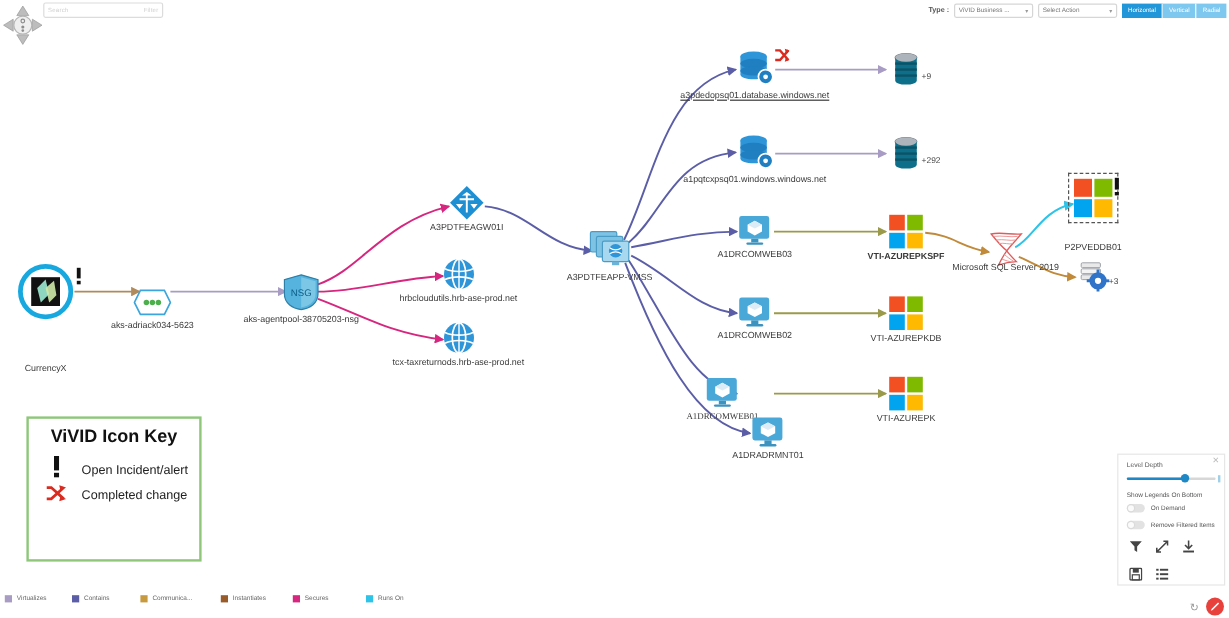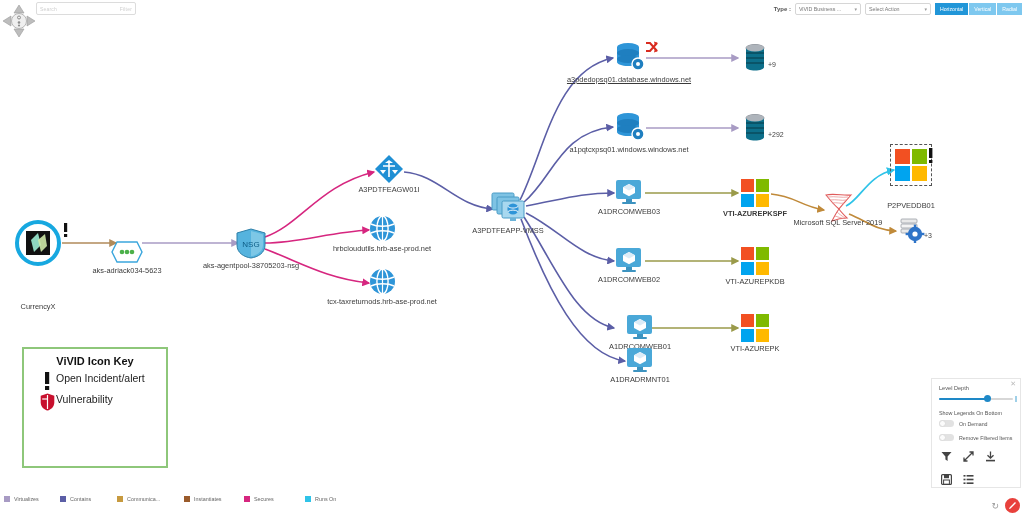--- a/index.html
+++ b/index.html
@@ -47,22 +47,22 @@
     white-space:nowrap;font-size:7.4px;color:#3a3a3a;text-align:center;
   }
   .badge{position:absolute;font-size:7px;color:#444;white-space:nowrap;}
 
   
   .keybox{
     position:absolute;left:22px;top:347px;width:146px;height:121px;
     border:2px solid #8ec77a;background:#fff;z-index:30;box-sizing:border-box;
     padding:6px 8px;
   }
-  .keybox h3{margin:0 0 5px 0;font-size:11px;text-align:center;font-weight:bold;color:#111;}
-  .keyrow{display:flex;align-items:flex-start;gap:0;height:21px;padding-left:6px;}
+  .keybox h3{margin:0 0 5px 0;font-size:15px;text-align:center;font-weight:bold;color:#111;}
+  .keyrow{display:flex;align-items:flex-end;gap:12px;height:21px;padding-left:6px;}
   .keyrow .kicon{width:18px;display:flex;align-items:center;justify-content:center;}
   .keyrow .ktext{font-size:10.5px;color:#222;}
 
   
   .ctrlpanel{
     position:absolute;right:3px;top:378px;width:90px;height:110px;
     background:#fff;border:1px solid #e6e6e6;z-index:30;box-sizing:border-box;
     padding:6px 7px;
   }
   .cp-close{position:absolute;right:4px;top:1px;font-size:7px;color:#bbb;cursor:default;}
@@ -358,21 +358,21 @@
         <rect x="1" y="1" width="25" height="19" rx="2" fill="#4aa8d8"></rect>
         <path d="M14,5 L20,8.2 L20,14 L14,17.2 L8,14 L8,8.2 Z" fill="#fff"></path>
         <path d="M14,5 L20,8.2 L14,11.4 L8,8.2 Z" fill="#dcecf7"></path>
         <rect x="11" y="20" width="6" height="3" fill="#3d93c0"></rect>
         <rect x="7" y="23" width="14" height="2" rx="1" fill="#3d93c0"></rect>
       </svg>
     </div>
     <div class="nlabel" style="top:28px;left:14px;">A1DRCOMWEB02</div>
   </div>
 
-  <div class="node" style="left:626px;top:314px;">
+  <div class="node" style="left:588px;top:314px;font-family:Liberation Serif, serif;">
     <div class="glyph">
       <svg width="29" height="27" viewBox="0 0 29 27">
         <rect x="1" y="1" width="25" height="19" rx="2" fill="#4aa8d8"></rect>
         <path d="M14,5 L20,8.2 L20,14 L14,17.2 L8,14 L8,8.2 Z" fill="#fff"></path>
         <path d="M14,5 L20,8.2 L14,11.4 L8,8.2 Z" fill="#dcecf7"></path>
         <rect x="11" y="20" width="6" height="3" fill="#3d93c0"></rect>
         <rect x="7" y="23" width="14" height="2" rx="1" fill="#3d93c0"></rect>
       </svg>
     </div>
     <div class="nlabel" style="top:28px;left:14px;">A1DRCOMWEB01</div>
@@ -484,31 +484,30 @@
       <span class="kicon">
         <svg width="8" height="18" viewBox="0 0 8 18">
             <rect x="2" y="0" width="4.2" height="12" fill="#111"></rect>
             <rect x="2" y="14" width="4.2" height="4" fill="#111"></rect>
           </svg>
       </span>
       <span class="ktext">Open Incident/alert</span>
     </div>
 
 
-
     <div class="keyrow">
       <span class="kicon">
-        <svg width="15" height="18" viewBox="0 0 15 18">
-          <path d="M7.5,0.5 L14.3,2.8 L14.3,9.5 C14.3,14 10.8,16.7 7.5,17.6 C4.2,16.7 0.7,14 0.7,9.5 L0.7,2.8 Z" fill="#c8102e"></path>
-          <path d="M7.5,2 L7.5,16" stroke="#fff" stroke-width="1.2"></path>
-          <path d="M2.2,6 L7.5,6" stroke="#fff" stroke-width="1.2"></path>
+        <svg width="19" height="16" viewBox="0 0 19 16">
+          <path d="M1,3 L5,3 L16,13 M1,13 L5,13 L16,3" stroke="#d92b1f" stroke-width="2.4" fill="none"></path>
+          <path d="M12,1 L18,3 L13,5.6 Z M12,15 L18,13 L13,10.4 Z" fill="#d92b1f"></path>
         </svg>
       </span>
-      <span class="ktext">Vulnerability</span>
-    </div>
+      <span class="ktext">Completed change</span>
+    </div>
+
   </div>
 
   <div class="ctrlpanel">
     <span class="cp-close">✕</span>
     <div class="cp-title">Level Depth</div>
     <div class="slider">
       <div class="track"></div>
       <div class="fill"></div>
       <div class="knob"></div>
       <div class="endmark"></div>

